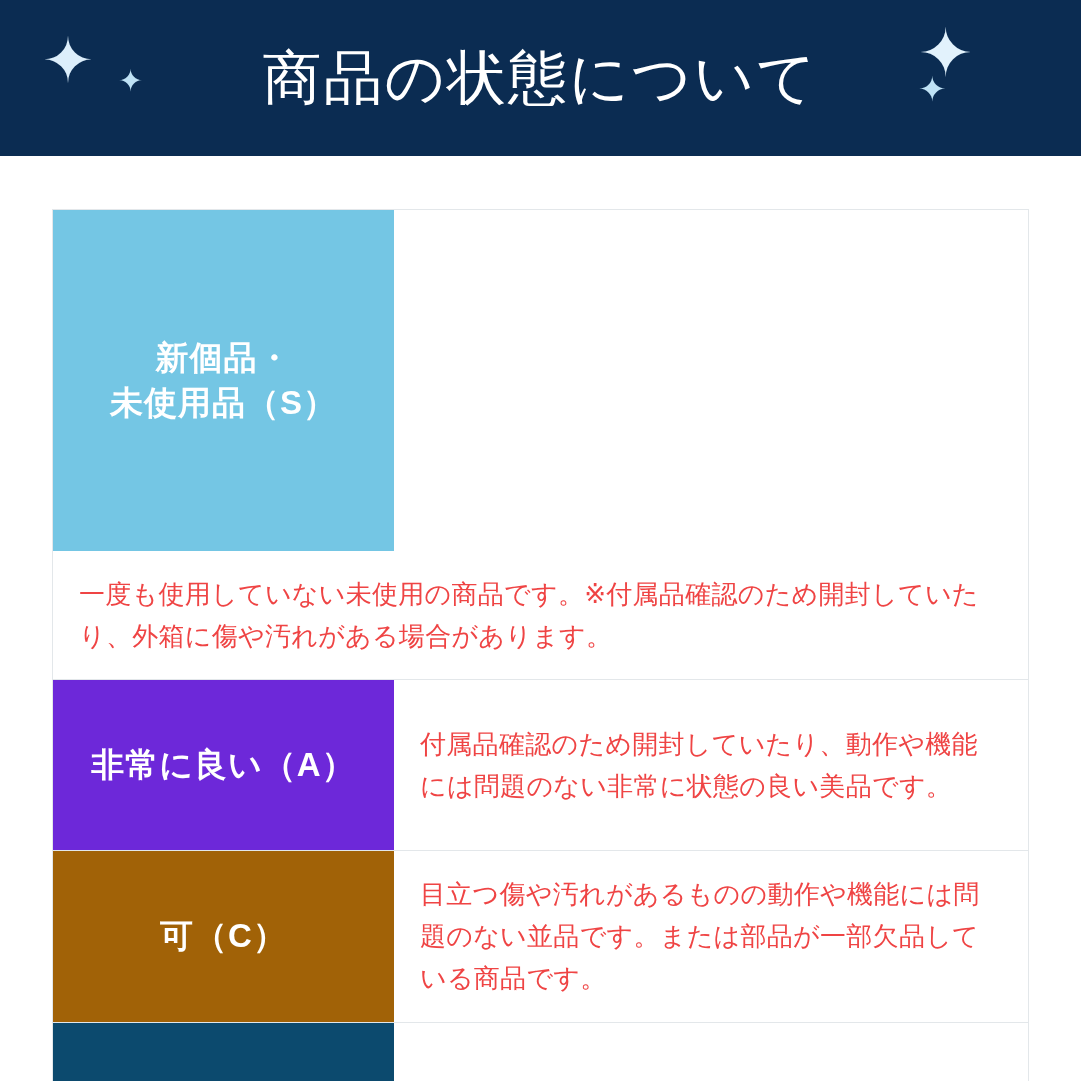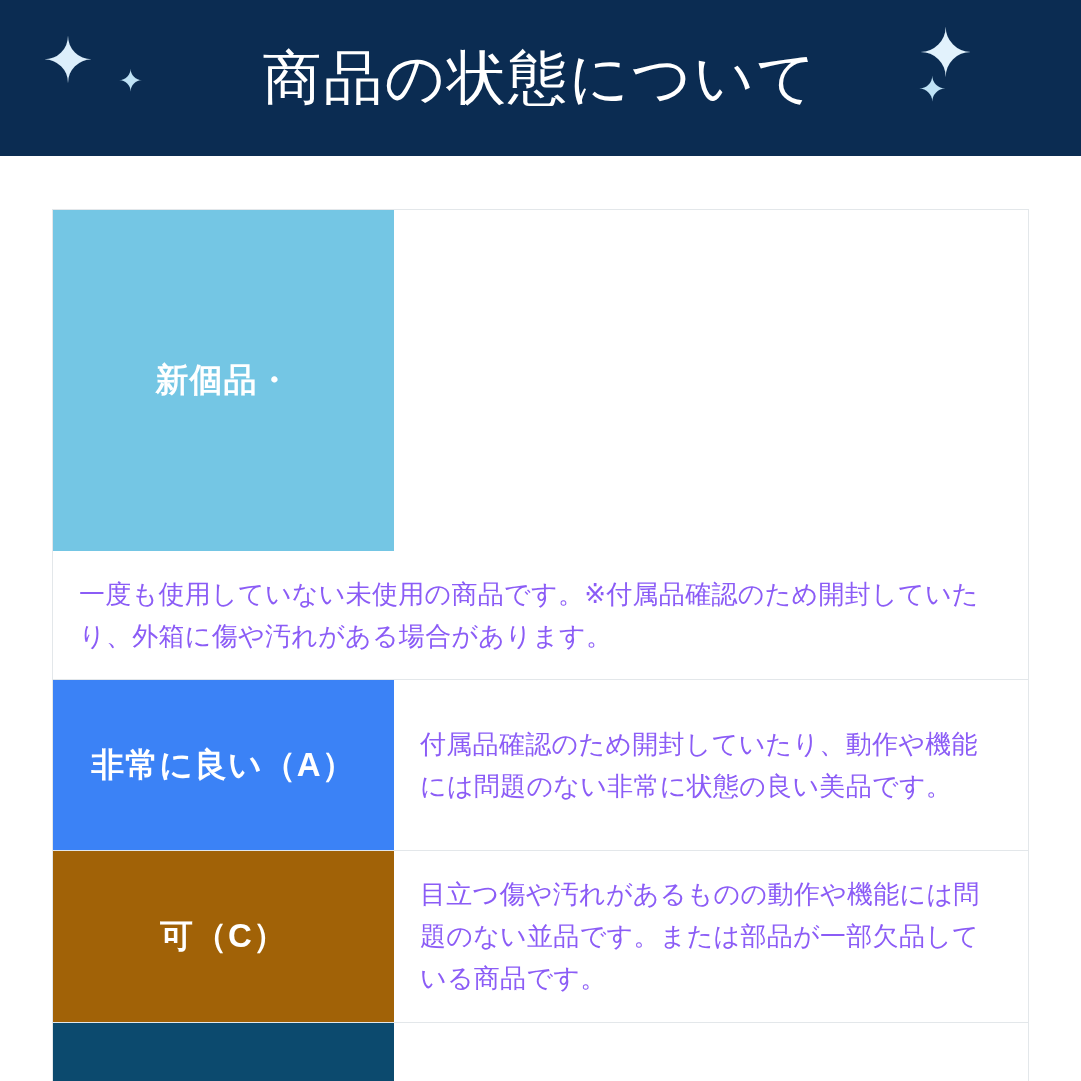--- a/index.html
+++ b/index.html
@@ -83,21 +83,21 @@
     letter-spacing: 1px;
     padding: 10px 6px;
     box-sizing: border-box;
   }
   .cell-desc {
     flex: 1 1 auto;
     display: flex;
     align-items: center;
     padding: 22px 26px 22px 26px;
     box-sizing: border-box;
-    color: #8b5cf6;
+    color: #ef4444;
     font-size: 26px;
     line-height: 1.62;
     letter-spacing: 0.3px;
     background: #ffffff;
   }
   .cell-desc p { margin: 0; }
 
   .r1 { min-height: 171px; flex-direction: column; }
   .r2 { min-height: 171px; }
   .r3 { min-height: 171px; }
@@ -116,29 +116,30 @@
     <span class="sparkle sp-4">✦</span>
     <span class="sparkle sp-3">✦</span>
   </div>
 
   <div class="table-wrap">
 
     <div class="row r1">
       <div class="cell-label" style="background:#74c6e4">
         <div>
           <div>新個品・</div>
+          <div>未使用品（S）</div>
         </div>
       </div>
       <div class="cell-desc">
         <p>一度も使用していない未使用の商品です。※付属品確認のため開封していたり、外箱に傷や汚れがある場合があります。</p>
       </div>
     </div>
 
     <div class="row r2">
-      <div class="cell-label" style="background:#3b82f6">
+      <div class="cell-label" style="background:#6d28d9">
         <div>
           <div>非常に良い（A）</div>
         </div>
       </div>
       <div class="cell-desc">
         <p>付属品確認のため開封していたり、動作や機能には問題のない非常に状態の良い美品です。</p>
       </div>
     </div>
 
 

